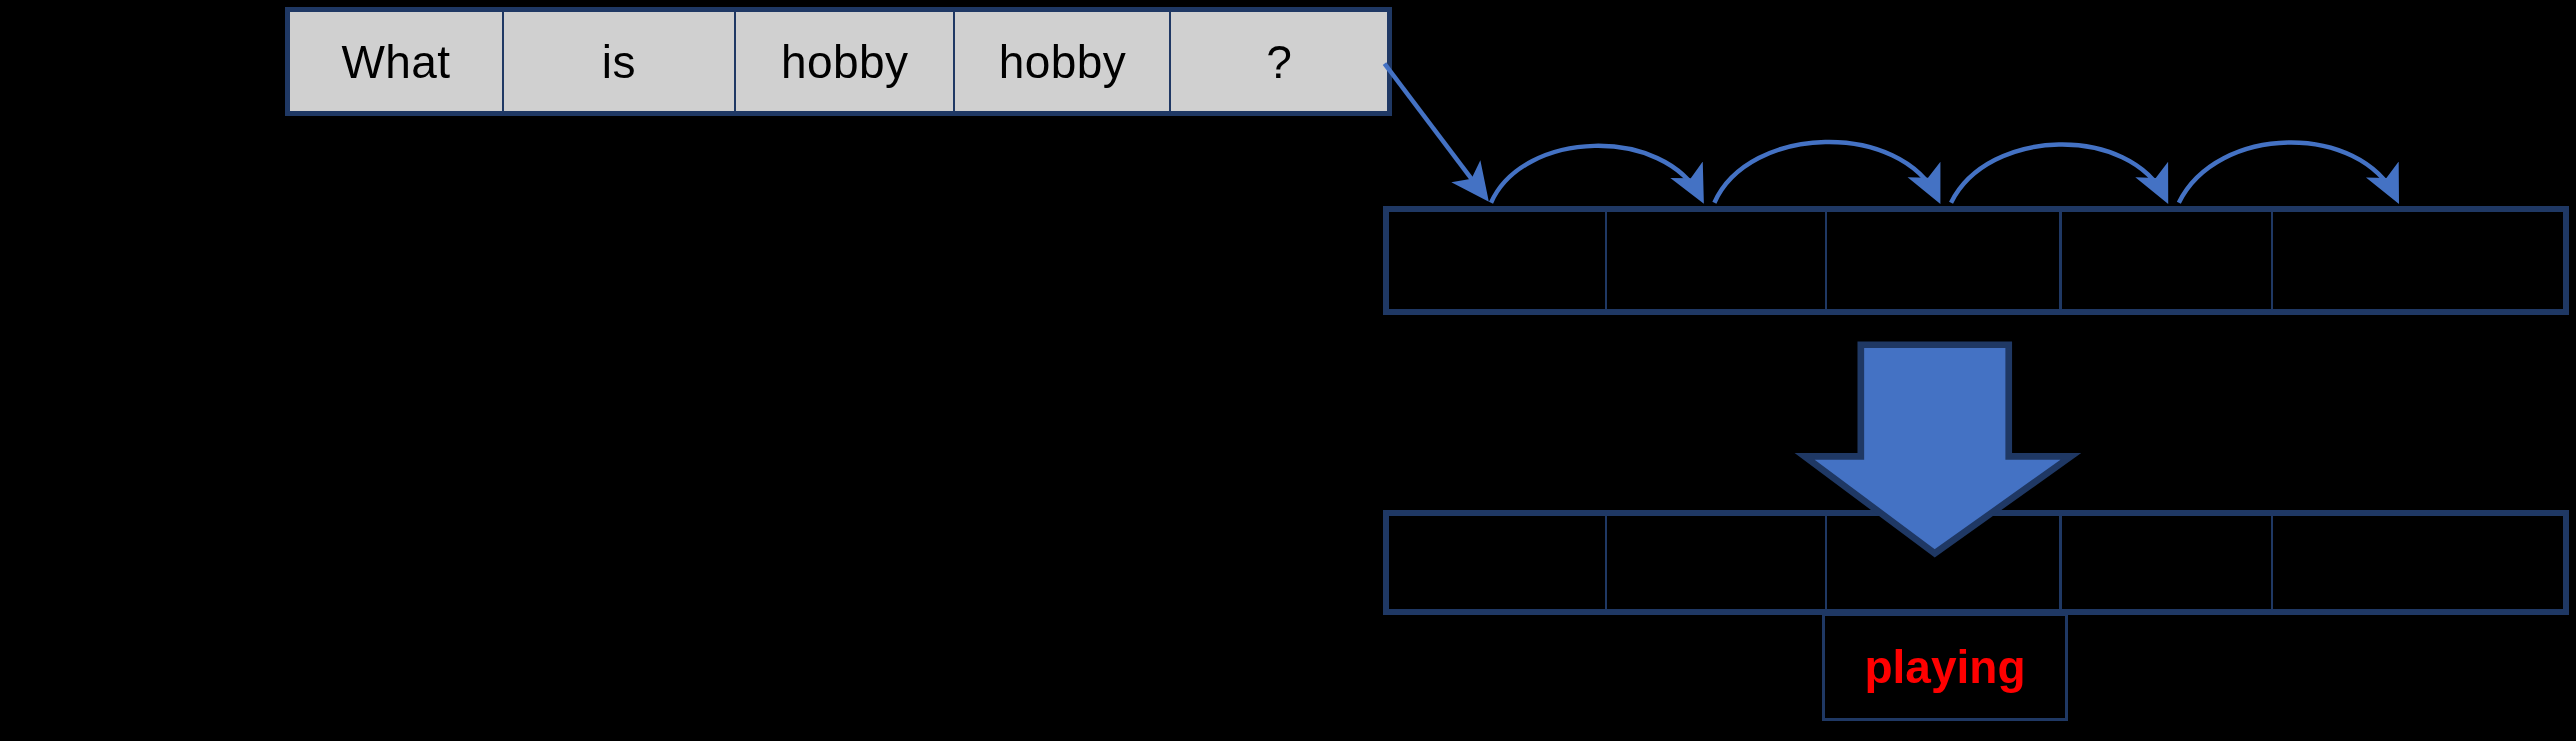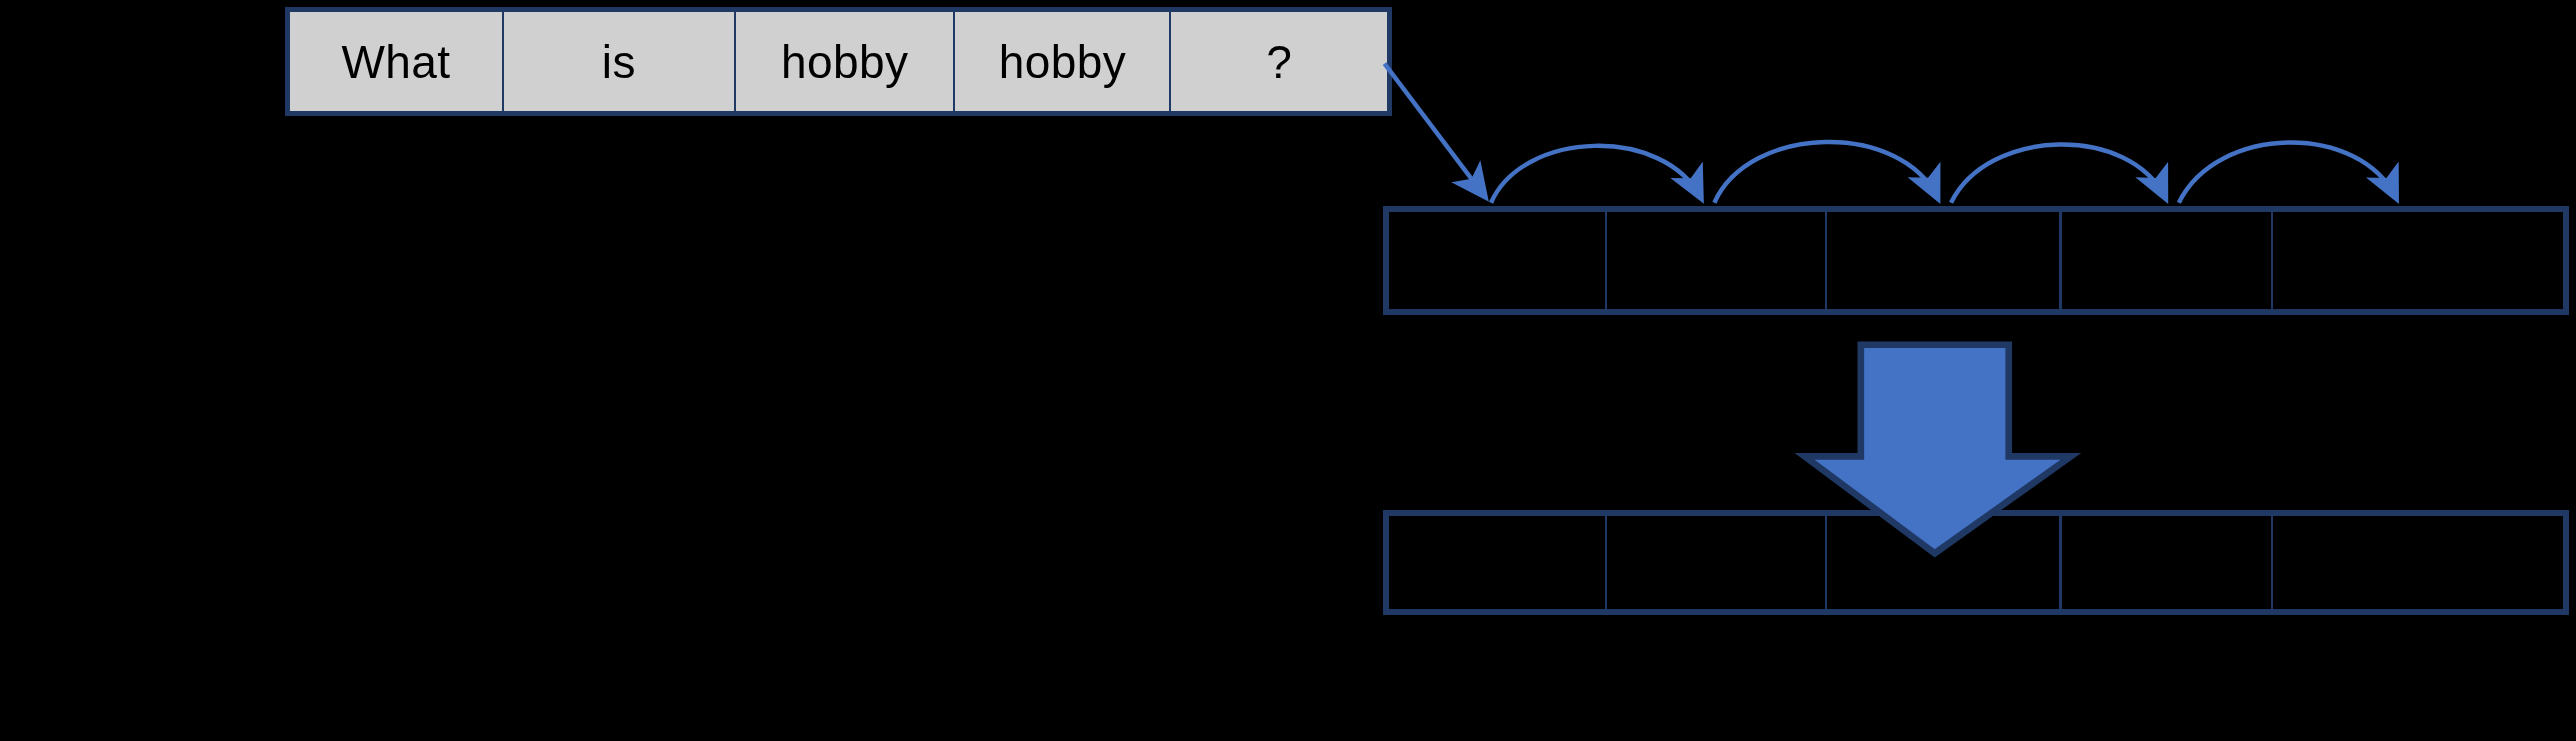--- a/index.html
+++ b/index.html
@@ -137,20 +137,21 @@
   </div>
 
   <div class="grid-table" id="decoder-table">
     <div class="cell c0"></div>
     <div class="cell c1"></div>
     <div class="cell c2"></div>
     <div class="cell c3"></div>
     <div class="cell c4"></div>
   </div>
 
+  <div id="output-token-cell">playing</div>
 
   <svg class="overlay" viewBox="0 0 3483 1003" xmlns="http://www.w3.org/2000/svg">
 
     <defs>
       <marker id="head-straight" markerWidth="9" markerHeight="9" refX="7.2" refY="4.5" orient="auto" markerUnits="strokeWidth">
         <path d="M0,0.4 L8.6,4.5 L0,8.6 L2.1,4.5 Z" fill="#4472C4"></path>
       </marker>
       <marker id="head-arc" markerWidth="9" markerHeight="9" refX="7.2" refY="4.5" orient="auto" markerUnits="strokeWidth">
         <path d="M0,0.4 L8.6,4.5 L0,8.6 L2.1,4.5 Z" fill="#4472C4"></path>
       </marker>

